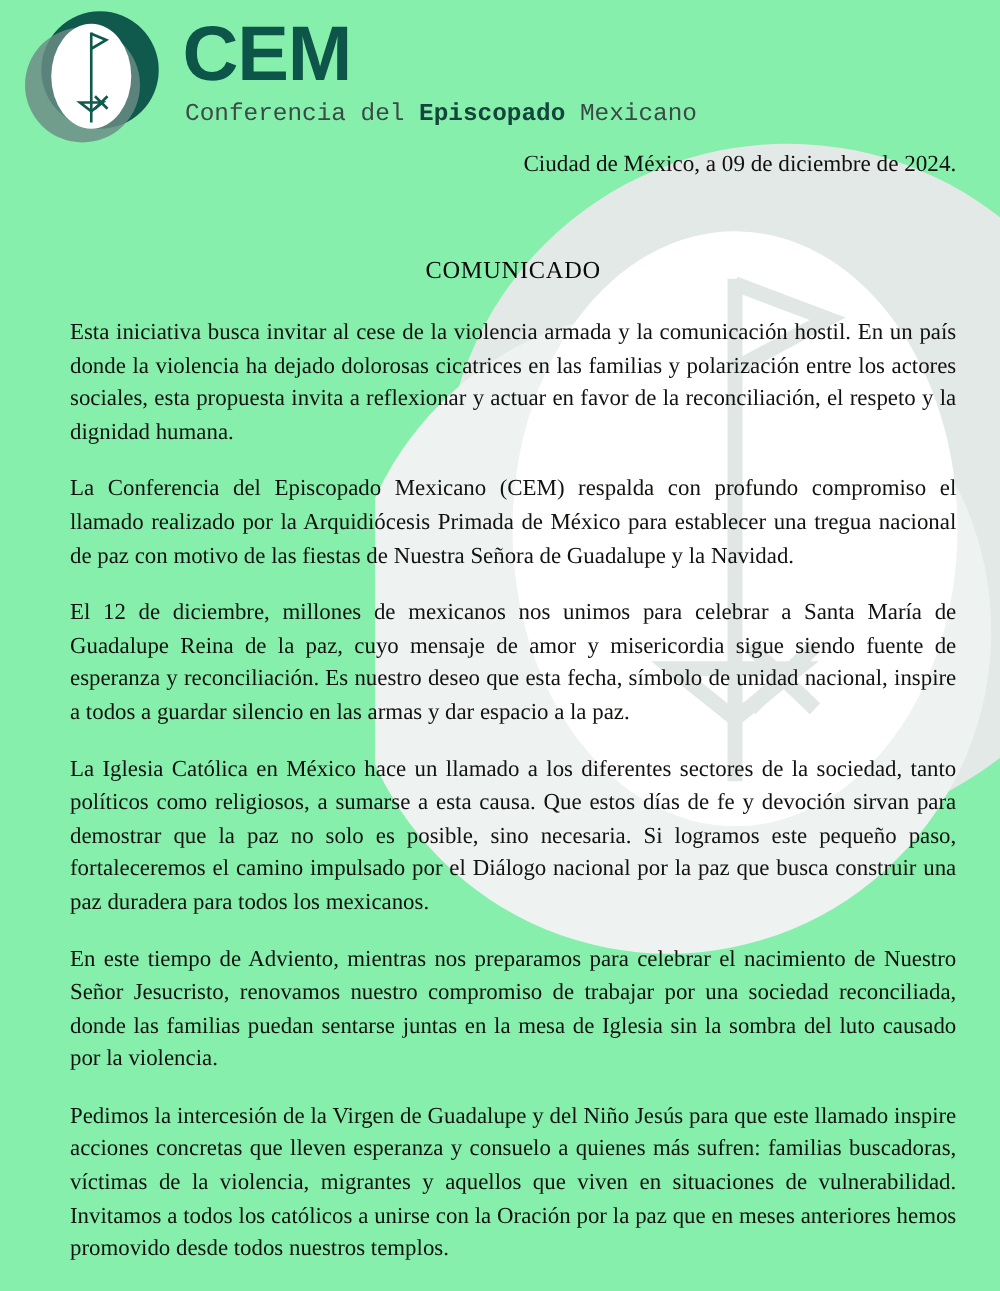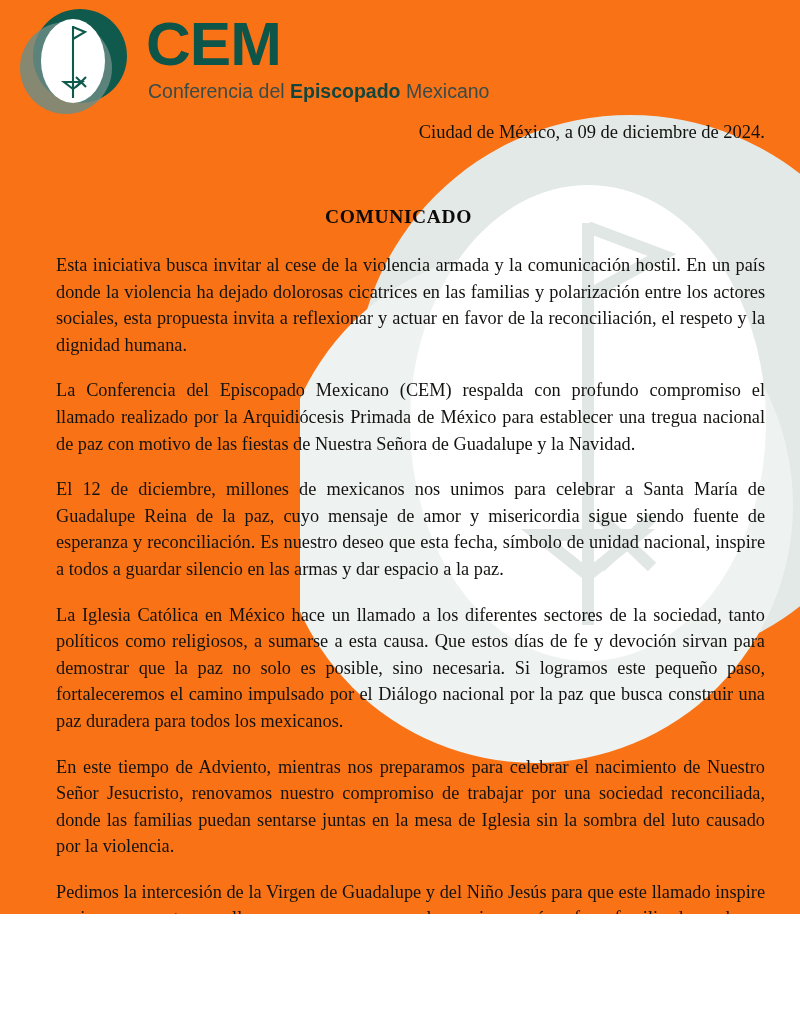--- a/index.html
+++ b/index.html
@@ -3,22 +3,22 @@
 <meta charset="utf-8">
 <style>
   html, body {
     margin: 0;
     padding: 0;
     background: #ffffff;
   }
   .page {
     position: relative;
     width: 800px;
-    height: 914px;
-    background: #f97316;
+    height: 1033px;
+    background: #86efac;
     overflow: hidden;
     font-family: "Liberation Serif", "DejaVu Serif", serif;
   }
 
   
   .watermark {
     position: absolute;
     top: 105px;
     left: 300px;
     width: 620px;
@@ -57,21 +57,21 @@
   .logo-cem {
     font-family: "Liberation Sans", "DejaVu Sans", sans-serif;
     font-weight: 700;
     font-size: 62px;
     line-height: 60px;
     letter-spacing: -1px;
     color: #0d5449;
     margin: 0;
   }
   .logo-sub {
-    font-family: Liberation Sans, sans-serif;
+    font-family: Liberation Mono, monospace;
     font-size: 19.5px;
     line-height: 22px;
     color: #3a4a47;
     margin: 6px 0 0 2px;
     white-space: nowrap;
   }
   .logo-sub b { font-weight: 700; color: #14453d; }
 
   
   .doc {
@@ -87,25 +87,25 @@
     left: 56px;
     width: 709px;
     text-align: right;
     font-size: 18.5px;
     line-height: 24px;
     color: #12110f;
   }
   .title {
     position: absolute;
     top: 206px;
-    left: 44px;
+    left: 56px;
     width: 709px;
     text-align: center;
     font-size: 19.5px;
-    font-weight: 700;
+    font-weight: 400;
     letter-spacing: 0.6px;
     color: #0c0b0a;
   }
   .body {
     position: absolute;
     top: 252px;
     left: 56px;
     width: 709px;
     font-size: 18.3px;
     line-height: 26.6px;

